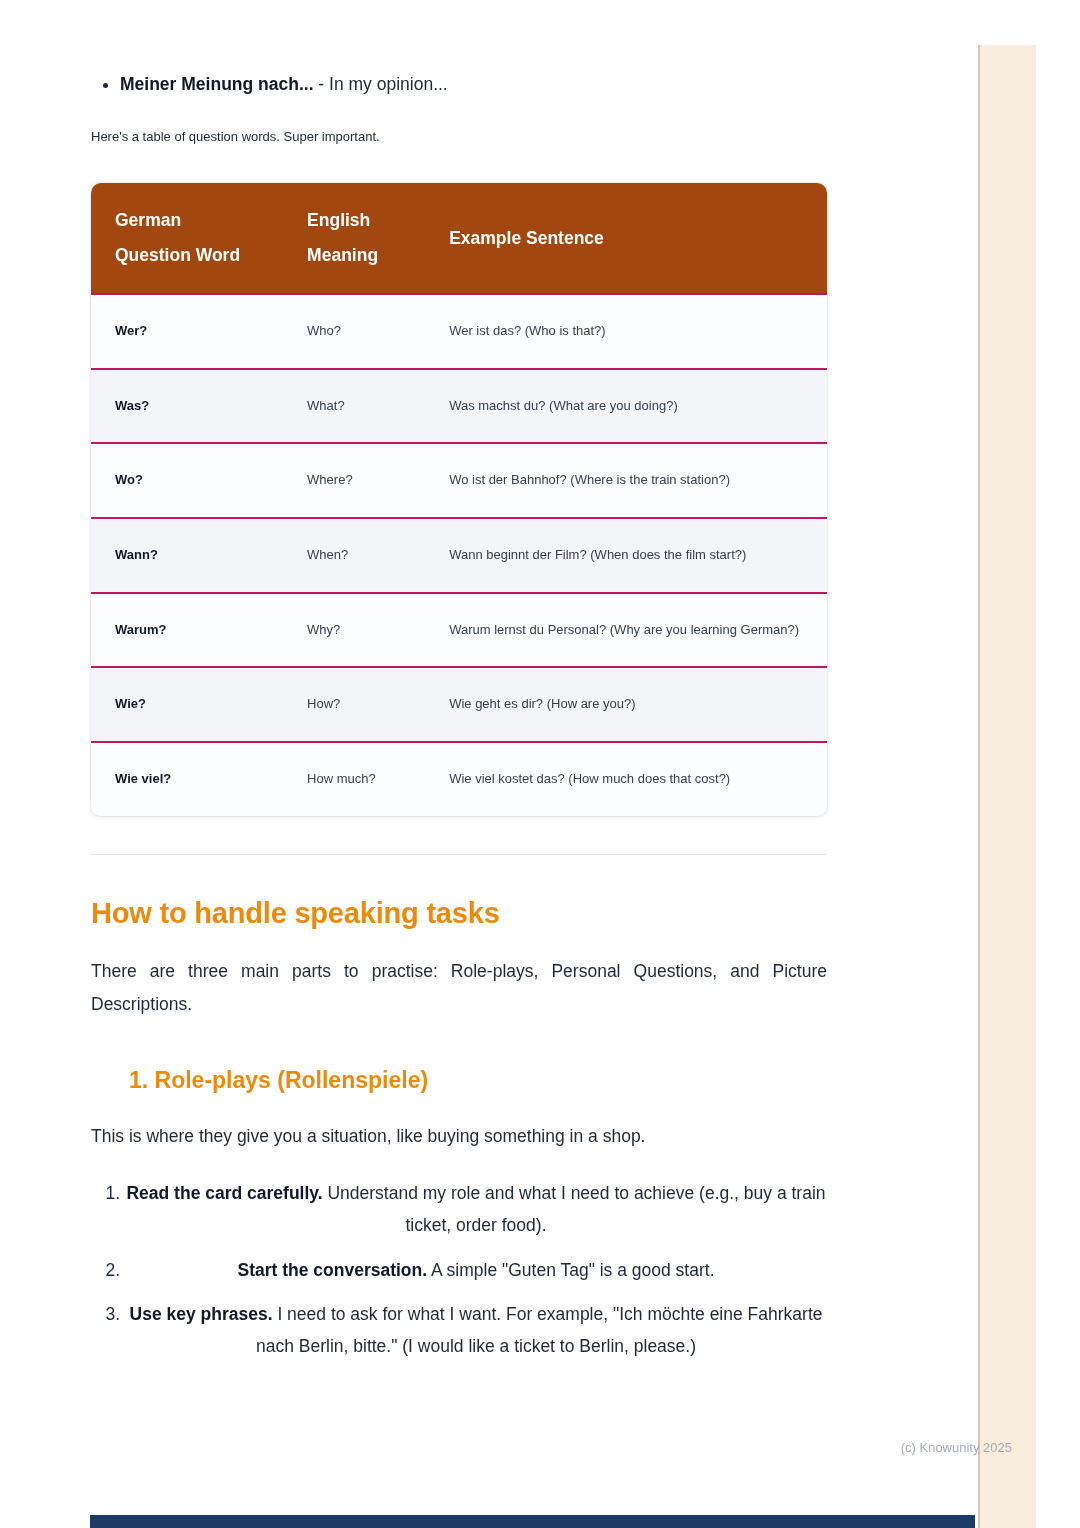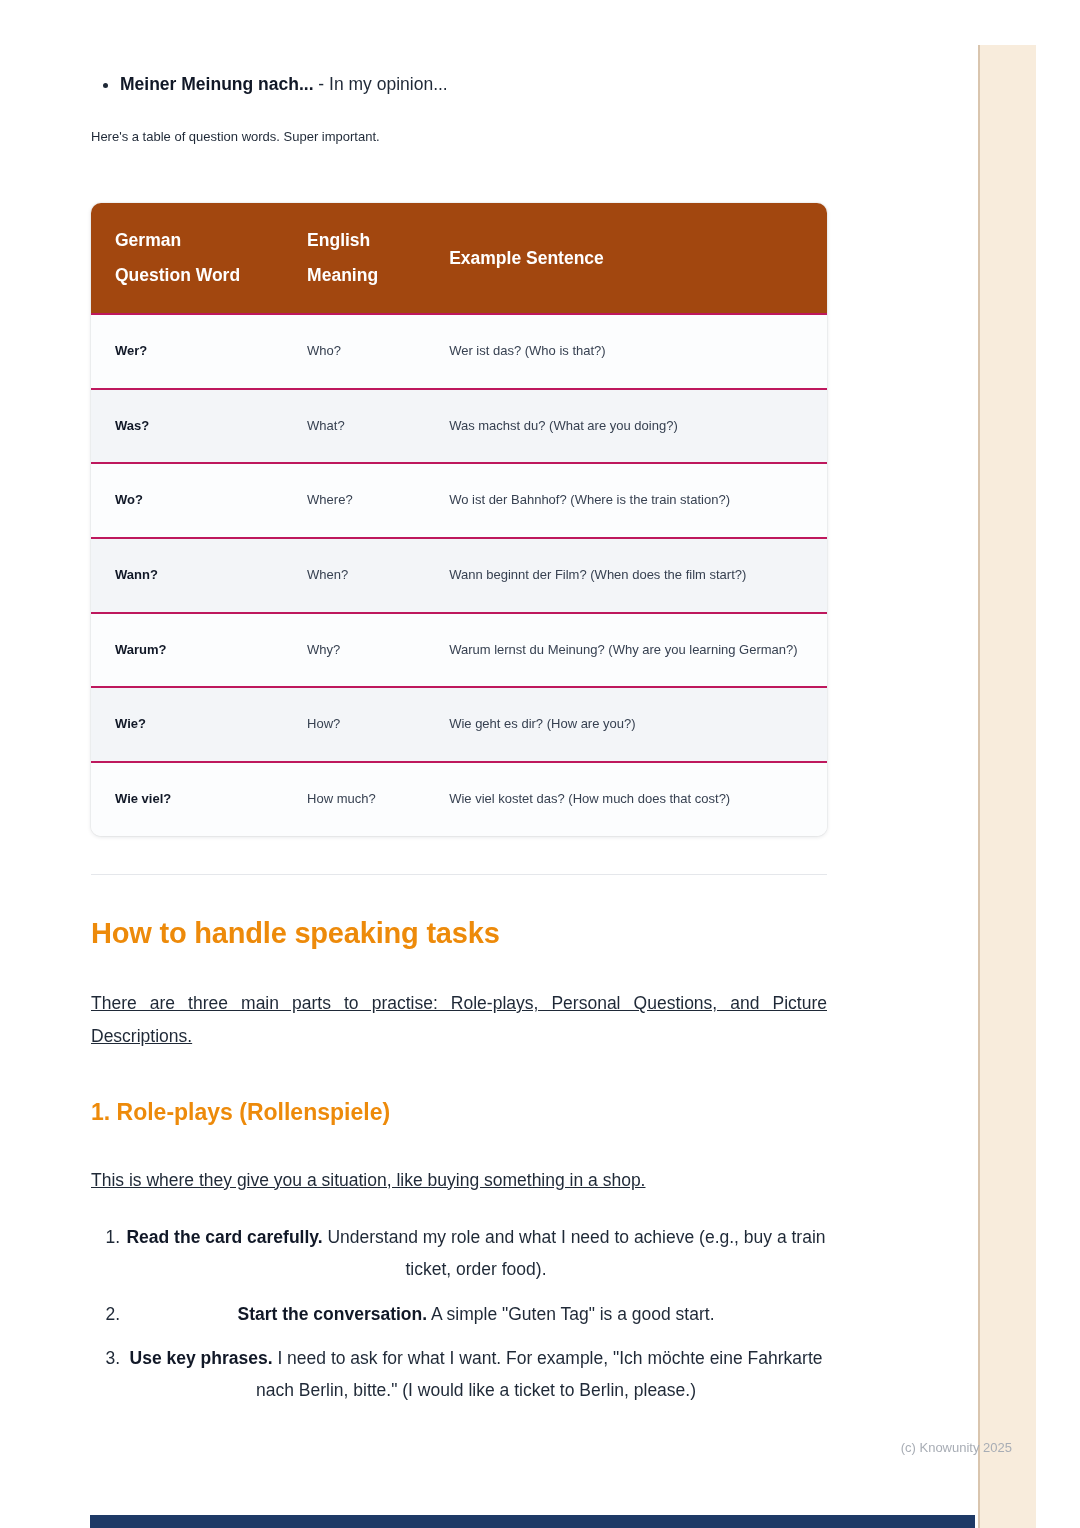--- a/index.html
+++ b/index.html
@@ -14,21 +14,21 @@
 
   
   .bullet-list { list-style:disc; padding-left:29px; }
   .bullet-list li { font-size:17.5px; line-height:1.5; color:#1f2937; }
   .b { font-weight:700; color:#111827; }
 
   .intro { margin-top:30px; font-size:13px; line-height:1.6; }
 
   
   .table-wrap {
-    margin-top:55px; border-radius:10px; overflow:hidden;
+    margin-top:35px; border-radius:10px; overflow:hidden;
     box-shadow:0 1px 4px rgba(15,23,42,.12), 0 0 0 1px rgba(15,23,42,.03);
     background:#fff;
   }
   table { width:100%; border-collapse:collapse; table-layout:fixed; }
   th, td { text-align:left; vertical-align:middle; }
   thead th {
     background:var(--table-header-bg, #A2470F); color:#ffffff;
     font-weight:700; font-size:17.5px; line-height:2.0;
     padding:20px 24px;
   }
@@ -42,23 +42,23 @@
   tbody tr:nth-child(even) { background:#f3f5f8; }
 
   .divider { border:none; border-top:1px solid #e5e7eb; margin:38px 0 0 0; }
 
   h1.section-heading {
     margin-top:40px; font-size:29px; font-weight:700; letter-spacing:-.2px;
     color:var(--heading-orange, #ED8A0A); line-height:1.25;
   }
   h2.sub-heading {
     margin-top:44px; font-size:23px; font-weight:700;
-    color:var(--heading-orange, #ED8A0A); line-height:1.3;
+    color:var(--heading-orange, #ED8A0A); line-height:1.3;margin-left:38px;
   }
-  p.body-text { margin-top:36px; font-size:17.5px; line-height:1.9;text-decoration:underline; }
+  p.body-text { margin-top:24px; font-size:17.5px; line-height:1.9; }
   p.justified { text-align:justify; }
 
   ol.steps { margin-top:24px; padding-left:34px;text-align:center; }
   ol.steps li { font-size:17.5px; line-height:1.85; margin-bottom:12px; }
 
   
   .side-strip {
     position:absolute; left:978px; top:45px; width:58px; bottom:0;
     background:var(--side-strip, #F8ECDC);
     border-left:2px solid #d9c5ae;
@@ -116,21 +116,21 @@
           <td>Wo ist der Bahnhof? (Where is the train station?)</td>
         </tr>
         <tr>
           <td>Wann?</td>
           <td>When?</td>
           <td>Wann beginnt der Film? (When does the film start?)</td>
         </tr>
         <tr>
           <td>Warum?</td>
           <td>Why?</td>
-          <td>Warum lernst du Meinung? (Why are you learning German?)</td>
+          <td>Warum lernst du Personal? (Why are you learning German?)</td>
         </tr>
         <tr>
           <td>Wie?</td>
           <td>How?</td>
           <td>Wie geht es dir? (How are you?)</td>
         </tr>
         <tr>
           <td>Wie viel?</td>
           <td>How much?</td>
           <td>Wie viel kostet das? (How much does that cost?)</td>

